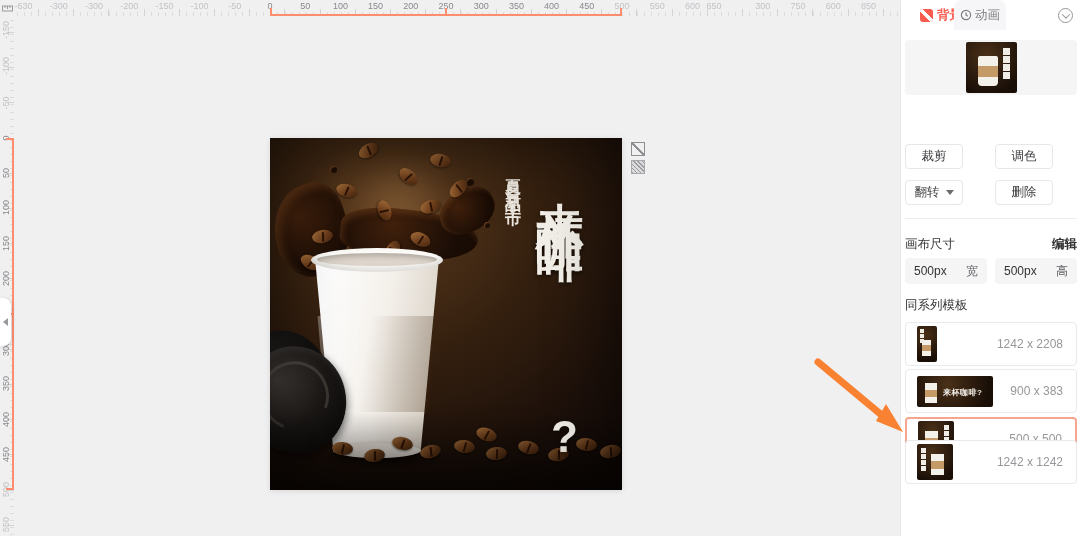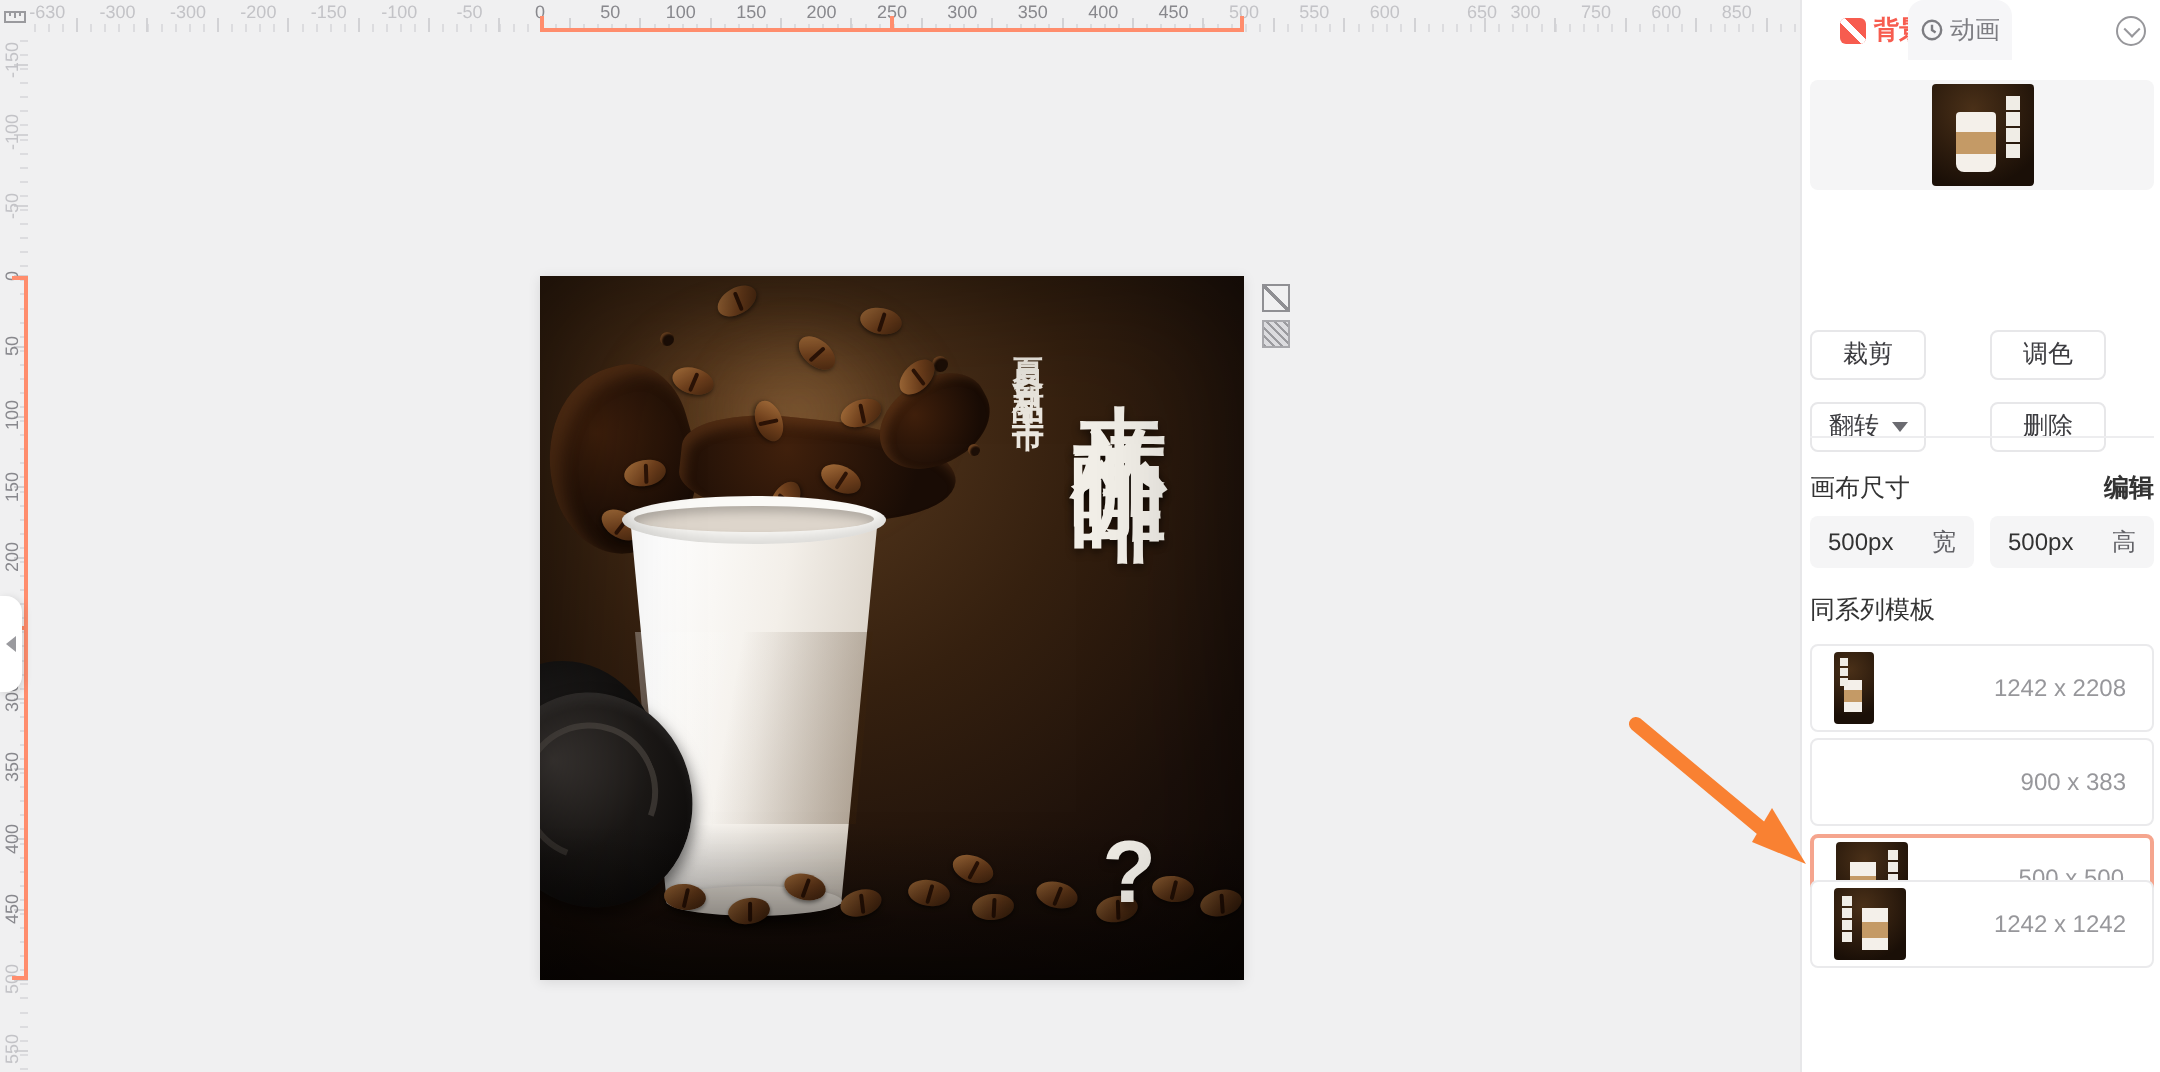--- a/index.html
+++ b/index.html
@@ -114,21 +114,21 @@
     border-radius:50%; display:flex; align-items:center; justify-content:center; }
   #chevron-btn .chev { width:6px; height:6px; border-right:1.3px solid #97979b; border-bottom:1.3px solid #97979b;
     transform:rotate(45deg) translate(-1px,-1px); }
 
   .pcontent { position:absolute; left:4px; width:172px; }
   #thumb-box { top:40px; height:55px; background:#f5f5f6; border-radius:4px;
     display:flex; align-items:center; justify-content:center; }
   .btn { border:1px solid #e7e7e9; border-radius:4px; background:#fff; color:#3c3c40;
     font-size:12.5px; display:flex; align-items:center; justify-content:center; cursor:pointer; }
   #btn-upload { position:absolute; left:4px; top:103px; width:172px; height:29px; }
-  .btn-sm { position:absolute; width:58px; height:25px;margin-top:21px; }
+  .btn-sm { position:absolute; width:58px; height:25px; }
   #btn-crop { left:4px; top:144px; }  #btn-adjust { left:94px; top:144px; }
   #btn-flip { left:4px; top:180px; gap:6px; }  #btn-del { left:94px; top:180px; }
   .caret { width:0; height:0; border-left:4px solid transparent; border-right:4px solid transparent;
     border-top:5px solid #6b6b70; }
   #divider { position:absolute; left:4px; top:218px; width:172px; height:1px; background:#ededef; }
   #size-row { position:absolute; left:4px; top:236px; width:172px; display:flex; justify-content:space-between;
     font-size:12.5px; color:#333; }
   #size-edit { font-weight:bold; cursor:pointer; }
   .size-input { position:absolute; top:258px; width:82px; height:26px; background:#f5f5f6; border-radius:4px;
     display:flex; align-items:center; justify-content:space-between; padding:0 9px; font-size:12px; }
@@ -174,21 +174,21 @@
     <div class="hlabel in-range" style="left: 361.6px;">150</div>
     <div class="hlabel in-range" style="left: 396.8px;">200</div>
     <div class="hlabel in-range" style="left: 432px;">250</div>
     <div class="hlabel in-range" style="left: 467.2px;">300</div>
     <div class="hlabel in-range" style="left: 502.4px;">350</div>
     <div class="hlabel in-range" style="left: 537.6px;">400</div>
     <div class="hlabel in-range" style="left: 572.8px;">450</div>
     <div class="hlabel" style="left: 608px;">500</div>
     <div class="hlabel" style="left: 643.2px;">550</div>
     <div class="hlabel" style="left: 678.4px;">600</div>
-    <div class="hlabel" style="left: 727px;">650</div>
+    <div class="hlabel" style="left: 700px;">650</div>
     <div class="hlabel" style="left: 748.8px;">300</div>
     <div class="hlabel" style="left: 784px;">750</div>
     <div class="hlabel" style="left: 819.2px;">600</div>
     <div class="hlabel" style="left: 854.4px;">850</div>
   </div>
 <div id="ruler-v">
     <div class="vlabel" style="top: 9.4px;">-150</div>
     <div class="vlabel" style="top: 44.6px;">-100</div>
     <div class="vlabel" style="top: 79.8px;">-50</div>
     <div class="vlabel in-range" style="top: 115px;">0</div>
@@ -339,20 +339,25 @@
       <div class="mtext" style="left:3px;top:3px">
           <i style="width:4px;height:4px"></i>
           <i style="width:4px;height:4px"></i>
           <i style="width:4px;height:4px"></i>
         </div>
     </div>
     <span class="tpl-size">1242 x 2208</span>
   </div>
 
   <div class="tpl-card" style="top:369px">
+    <div class="mini t-land">
+      <div class="mcup" style="left:8px;top:7px;width:12px;height:20px"></div>
+      <div class="msleeve" style="left:8px;top:14px;width:12px;height:7px"></div>
+      <div class="mtitle">来杯咖啡?</div>
+    </div>
     <span class="tpl-size">900 x 383</span>
   </div>
 
   <div class="tpl-card selected" style="top:417px">
     <div class="mini t-square">
       <div class="mcup" style="left:7px;top:10px;width:13px;height:21px"></div>
       <div class="msleeve" style="left:7px;top:17px;width:13px;height:8px"></div>
       <div class="mtext" style="right:5px;top:4px">
           <i style="width:5px;height:5px"></i>
           <i style="width:5px;height:5px"></i>

